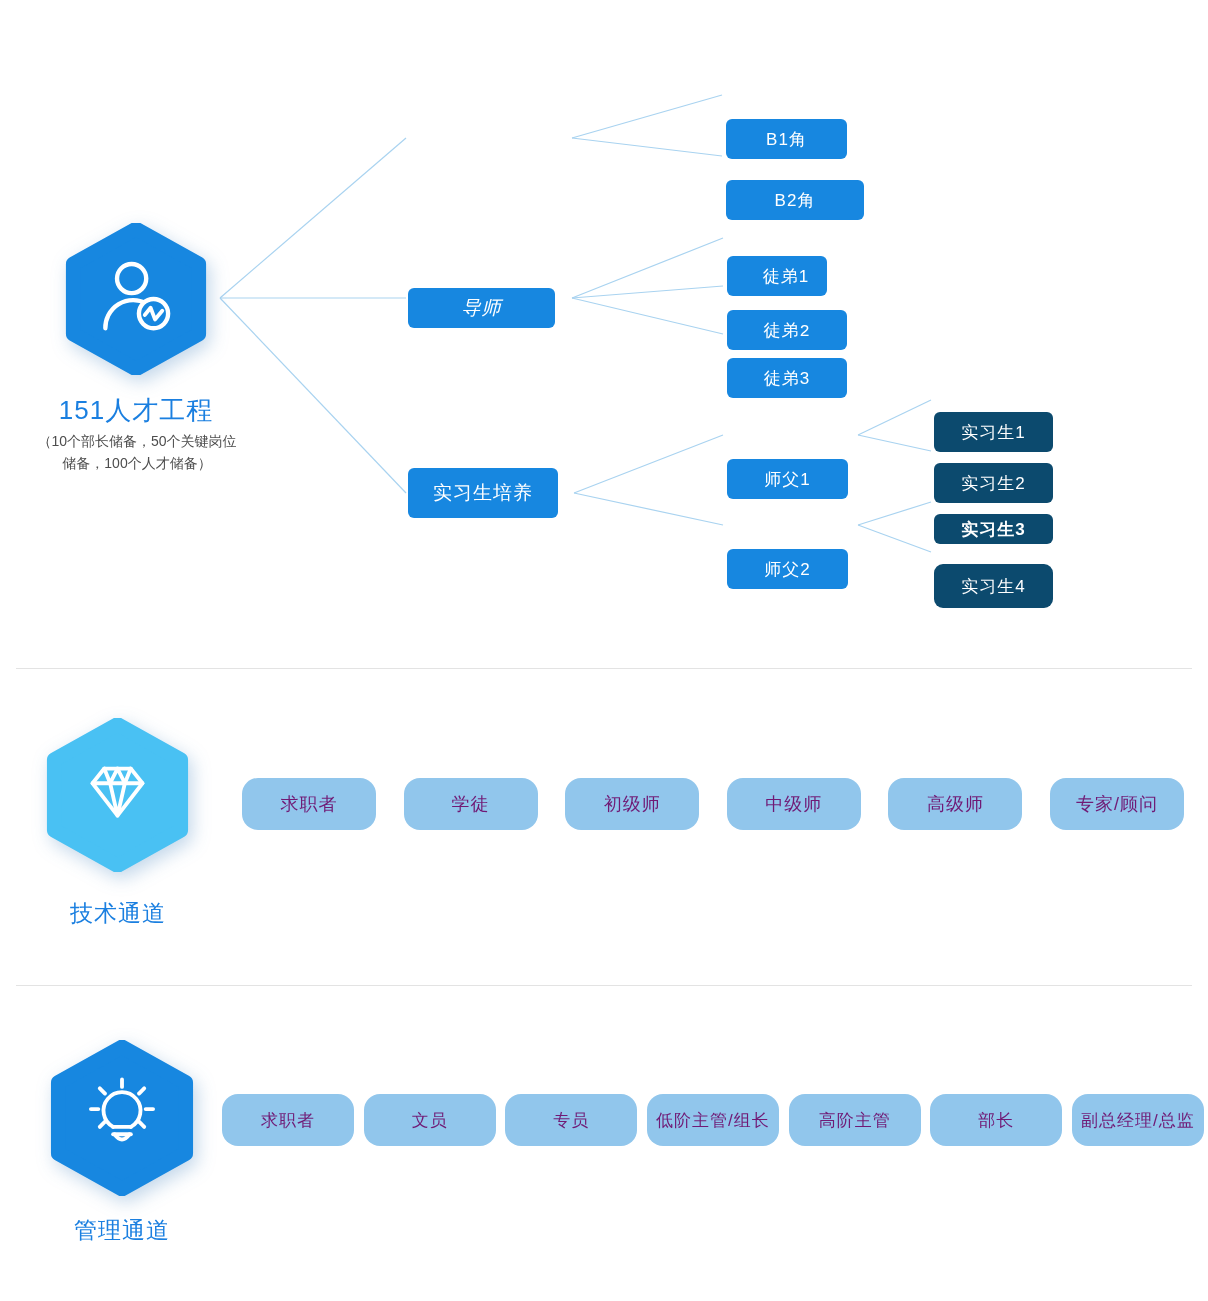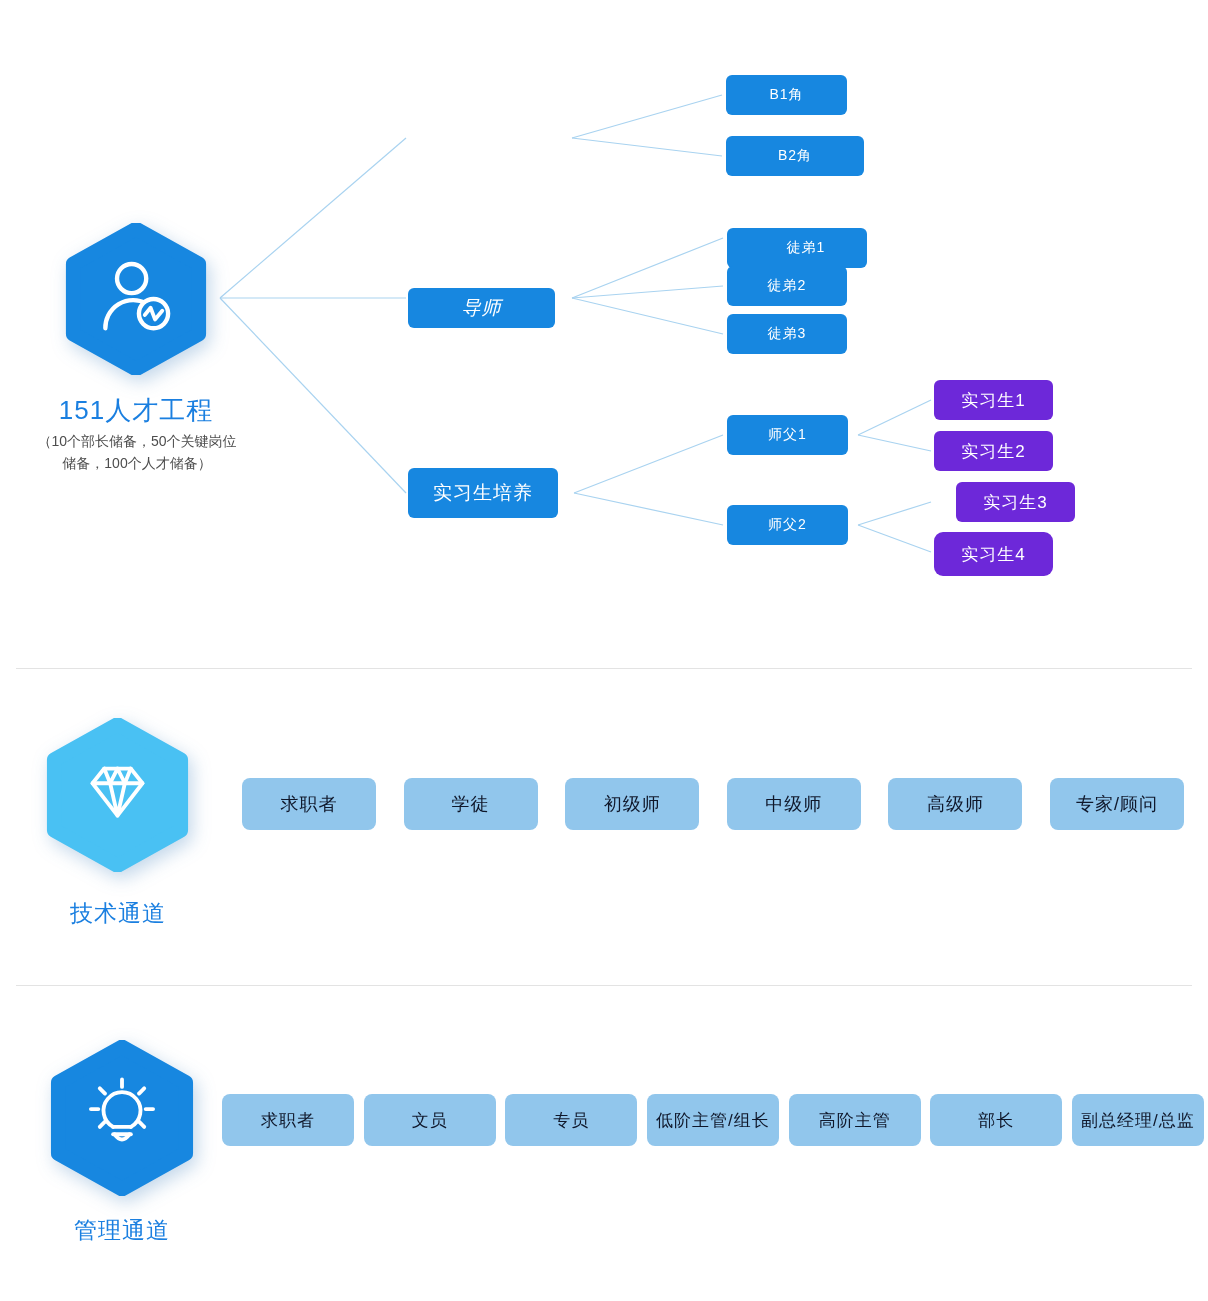--- a/index.html
+++ b/index.html
@@ -3,34 +3,34 @@
 <meta charset="utf-8">
 <style>
   html,body{margin:0;padding:0;background:#fff;}
   .page{position:relative;width:1208px;height:1301px;background:#ffffff;overflow:hidden;
         font-family:"Liberation Sans","DejaVu Sans",sans-serif;}
   .lines{position:absolute;left:0;top:0;pointer-events:none;}
   .conn{stroke:#a9d3f0;stroke-width:1.2;fill:none;}
   .node{position:absolute;display:flex;align-items:center;justify-content:center;
         color:#ffffff;border-radius:6px;box-sizing:border-box;letter-spacing:1px;}
   .node.dark{background:#1787e0;font-size:19px;}
-  .node.light{background:#6d28d9;font-size:17px;}
-  .node.small{font-size:14px;}
+  .node.light{background:#0c4a6e;font-size:17px;margin-top:32px;}
+  .node.small{font-size:17px;margin-top:44px;}
   .hex{position:absolute;filter:drop-shadow(4px 6px 9px rgba(40,110,180,0.28));}
   .hex svg{display:block;}
   .hex .shape{stroke-linejoin:round;}
   .hex .glyph{fill:none;stroke:#ffffff;stroke-linecap:round;stroke-linejoin:round;}
   .section-title{position:absolute;color:#1a7fe0;text-align:center;transform:translateX(-50%);
         font-size:26px;font-weight:500;letter-spacing:1px;white-space:nowrap;}
   .channel-title{font-size:23px;}
   .subtitle{position:absolute;color:#4d4d4d;font-size:14px;text-align:center;
         transform:translateX(-50%);line-height:22px;white-space:nowrap;}
   .divider{position:absolute;left:16px;right:16px;height:1px;background:#e3e3e3;}
   .stage-row{position:absolute;display:flex;justify-content:space-between;}
-  .stage{background:#91c6ec;color:#0f172a;border-radius:8px;display:flex;align-items:center;
+  .stage{background:#91c6ec;color:#701a75;border-radius:16px;display:flex;align-items:center;
         justify-content:center;font-size:18px;letter-spacing:1px;height:52px;}
   .row-tech .stage{width:134px;}
   .row-mgmt .stage{width:132px;font-size:17px;}
 </style>
 </head>
 <body>
 
 <div class="page">
 
   <svg class="lines" width="1208" height="668">
@@ -66,30 +66,30 @@
     <div>（10个部长储备，50个关键岗位</div>
     <div>储备，100个人才储备）</div>
   </div>
 
   <div class="node dark" style="left:408px;top:288px;width:147px;height:40px;font-style:italic;">导师</div>
   <div class="node dark" style="left:408px;top:468px;width:150px;height:50px;">实习生培养</div>
 
   <div class="node dark small" style="left:726px;top:75px;width:121px;height:40px;">B1角</div>
   <div class="node dark small" style="left:726px;top:136px;width:138px;height:40px;">B2角</div>
 
-  <div class="node dark small" style="left:727px;top:228px;width:140px;height:40px;padding-left:18px;">徒弟1</div>
+  <div class="node dark small" style="left:727px;top:212px;width:100px;height:40px;padding-left:18px;">徒弟1</div>
   <div class="node dark small" style="left:727px;top:266px;width:120px;height:40px;font-family:Liberation Mono, monospace;">徒弟2</div>
   <div class="node dark small" style="left:727px;top:314px;width:120px;height:40px;">徒弟3</div>
 
   <div class="node dark small" style="left:727px;top:415px;width:121px;height:40px;">师父1</div>
   <div class="node dark small" style="left:727px;top:505px;width:121px;height:40px;">师父2</div>
 
   <div class="node light" style="left:934px;top:380px;width:119px;height:40px;">实习生1</div>
   <div class="node light" style="left:934px;top:431px;width:119px;height:40px;">实习生2</div>
-  <div class="node light" style="left:956px;top:482px;width:119px;height:40px;">实习生3</div>
+  <div class="node light" style="left:934px;top:482px;width:119px;height:30px;font-weight:bold;">实习生3</div>
   <div class="node light" style="left:934px;top:532px;width:119px;height:44px;border-radius:9px;">实习生4</div>
 
   <div class="divider" style="top:668px;"></div>
 
   <div class="hex" style="left:44px;top:718px;">
     <svg width="147" height="154" viewBox="0 0 100 104">
       <polygon class="shape" points="50,4 93,28 93,76 50,100 7,76 7,28" fill="#49c1f3" stroke="#49c1f3" stroke-width="10"></polygon>
       <g class="glyph" stroke-width="2.6">
         <polygon points="33,44 41,34 59,34 67,44 50,66" fill="none"></polygon>
         <line x1="33" y1="44" x2="67" y2="44"></line>

